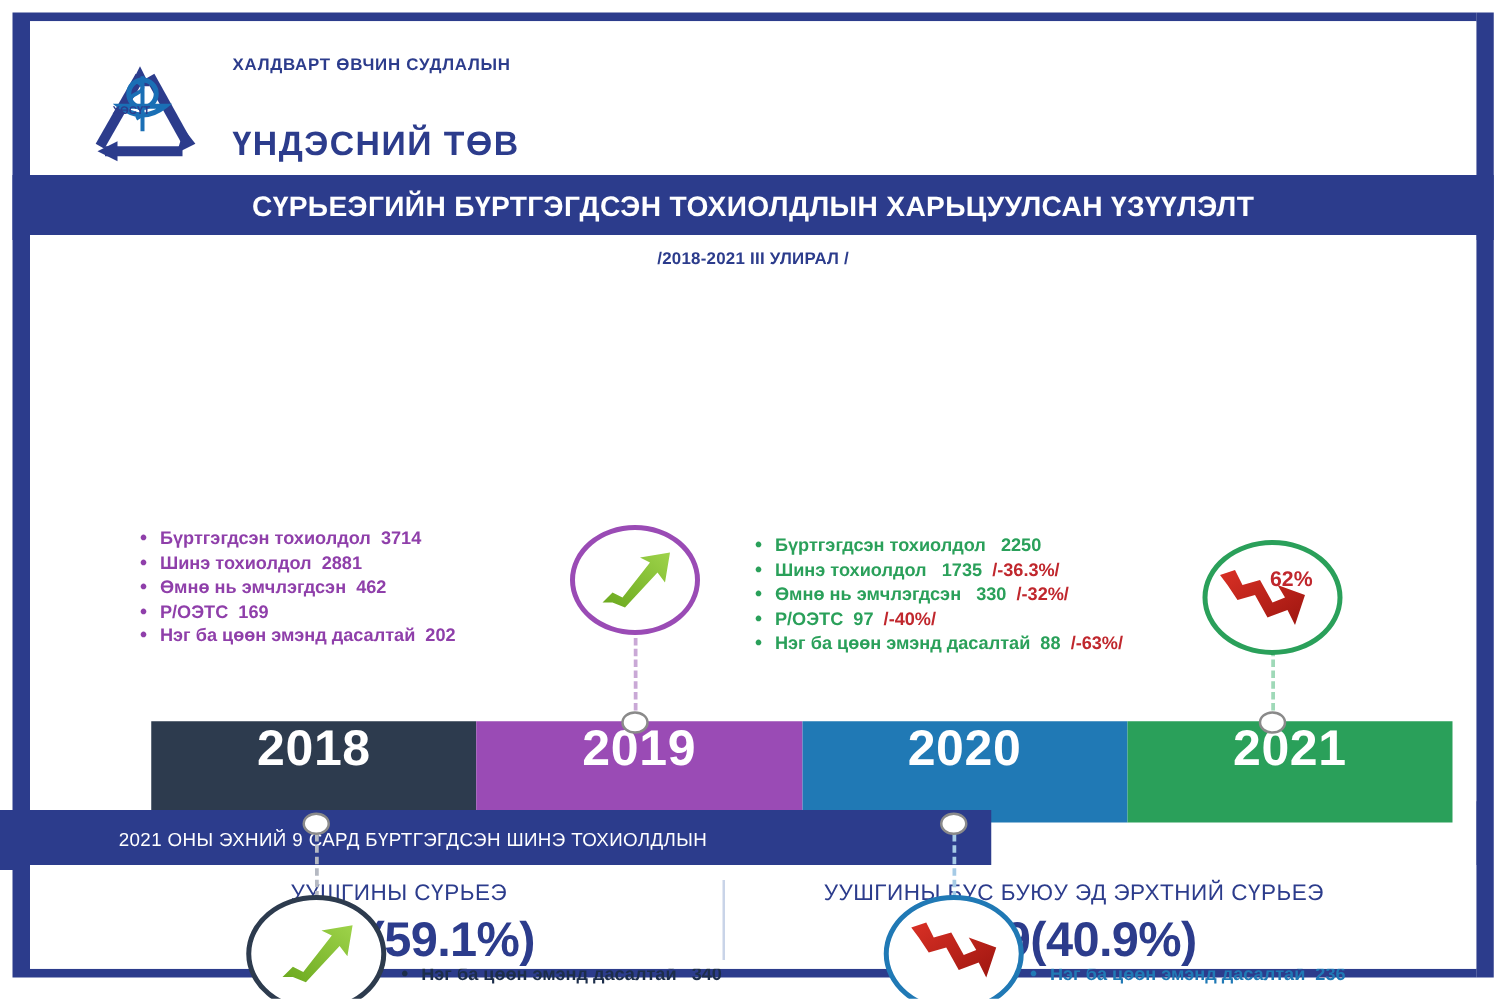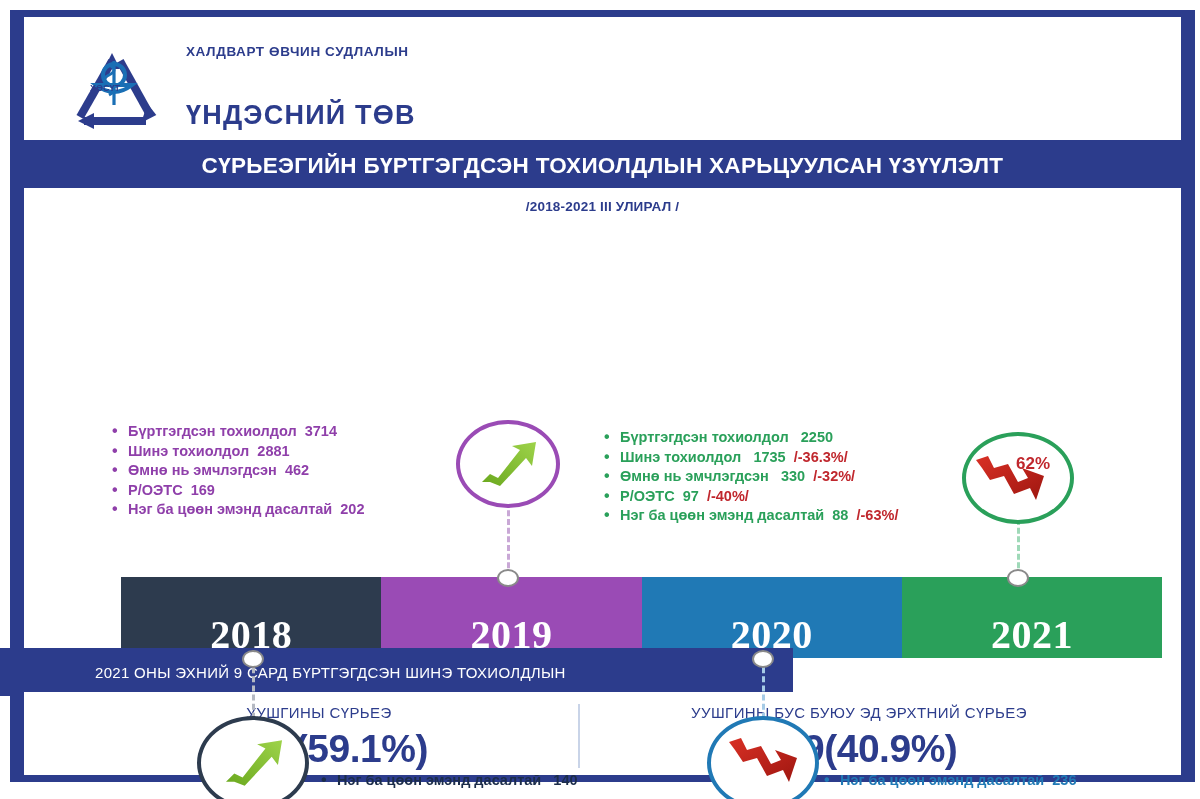--- a/index.html
+++ b/index.html
@@ -116,23 +116,22 @@
   
   .timeline {
     position: absolute;
     left: 97px; top: 389px;
     width: 1041px; height: 81px;
     display: flex;
   }
   .year-seg {
     flex: 1 1 0;
     display: flex;
-    align-items: flex-end;
+    align-items: flex-start;
     justify-content: center;
-    font-family: Liberation Serif, serif;
   }
   .year-label {
     color: #ffffff;
     font-size: 40px;
     font-weight: bold;
     letter-spacing: 0.5px;
   }
 
   
   .node-dot {
@@ -219,21 +218,21 @@
     background: #ffffff;
   }
   .stat {
     position: absolute;
     text-align: center;
     width: 420px;
   }
   .stat-left  { left: 85px;  top: 12px; }
   .stat-right { left: 625px; top: 12px; }
   .stat-caption {
-    font-size: 15px;
+    font-size: 18px;
     font-weight: normal;
     letter-spacing: 0.4px;
     color: #2c3c8c;
     margin-bottom: 8px;
   }
   .stat-value {
     font-size: 39px;
     font-weight: bold;
     letter-spacing: -0.5px;
     color: #2c3c8c;
@@ -443,21 +442,21 @@
         <li>
           <span>Өмнө нь эмчлэгдсэн</span>&nbsp;&nbsp;
           <span>442</span>
         </li>
         <li>
           <span>Р/ОЭТС</span>&nbsp;
           <span>165</span>
         </li>
         <li>
           <span>Нэг ба цөөн эмэнд дасалтай</span>&nbsp;&nbsp;
-          <span>140</span>
+          <span>340</span>
         </li>
       </ul>
     </div>
 
     <div class="data-block blk-2021">
       <ul>
         <li>
           <span>Бүртгэгдсэн тохиолдол</span>&nbsp;&nbsp;
           <span>3609</span>
         </li>

